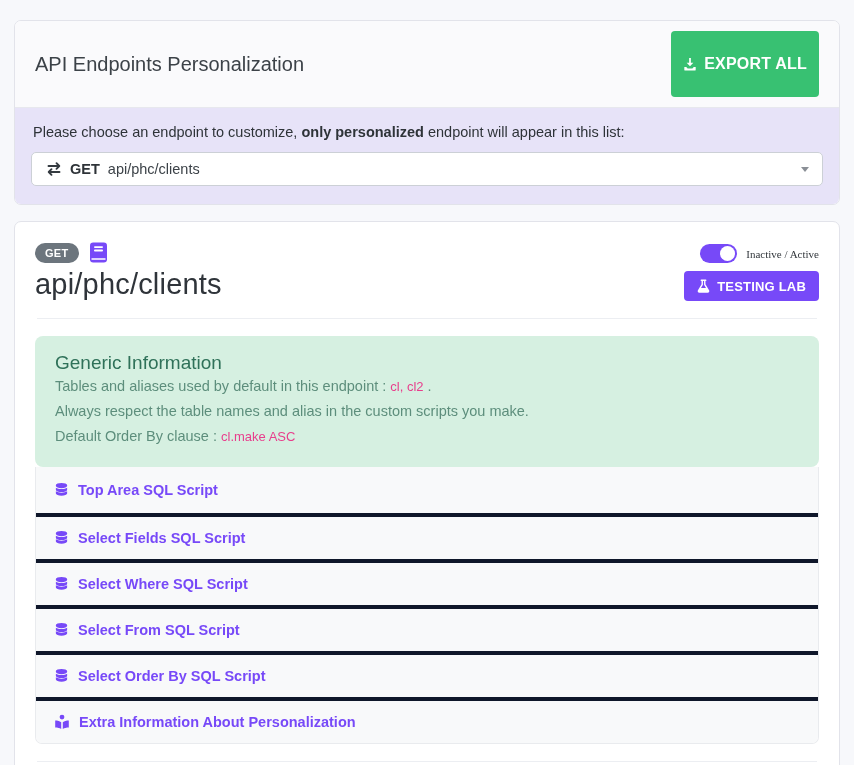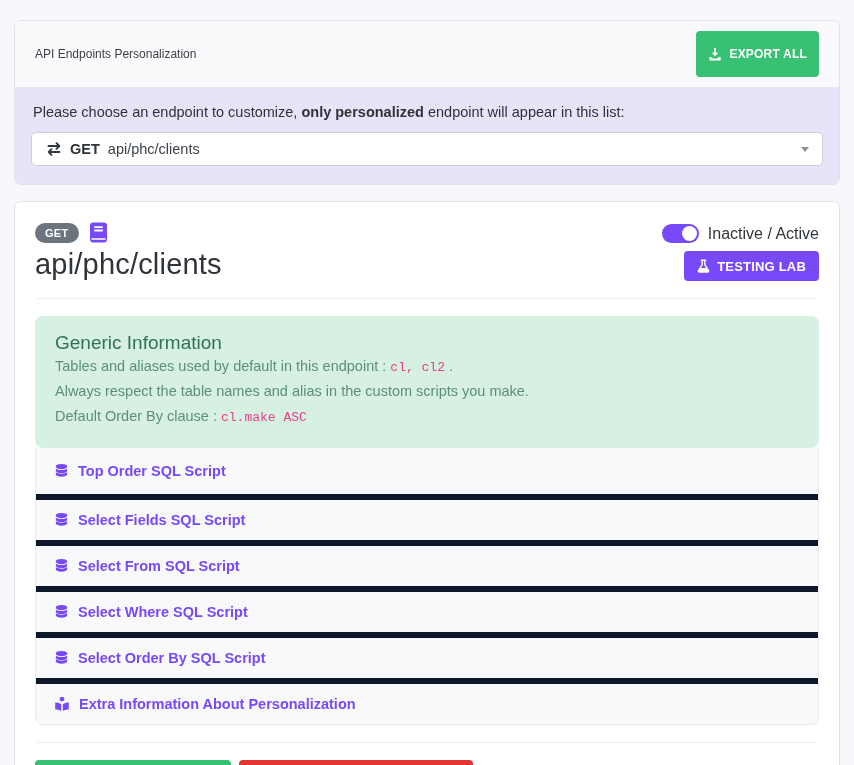--- a/index.html
+++ b/index.html
@@ -19,21 +19,21 @@
 
   
   .top-card { margin-bottom: 16px; overflow: hidden; }
   .top-card-header {
     display: flex; align-items: center; justify-content: space-between;
     background: #fafafc;
     border-bottom: 1px solid #e7e8ee;
     padding: 10px 20px;
     min-height: 47px;
   }
-  .top-card-title { font-size: 12px; color: #3c4248; }
+  .top-card-title { font-size: 20px; color: #3c4248; }
   .top-card-body {
     background: #e7e3f8;
     padding: 14px 16px 18px 16px;
   }
   .prompt { font-size: 14.5px; color: #2e3338; margin: 2px 2px 12px 2px; }
   .prompt b { font-weight: 700; text-align: right; }
 
   .select-box {
     position: relative;
     display: flex; align-items: center; gap: 8px;
@@ -60,21 +60,21 @@
     display: inline-flex; align-items: center; gap: 7px;
     border: none; border-radius: 4px;
     color: #fff; cursor: pointer;
     font-family: inherit; font-weight: 600;
     line-height: 1;
   }
   .btn svg { display: block; }
   .btn-green  { background: #38c172; }
   .btn-red    { background: #e3342f; }
   .btn-purple { background: #7749f8; }
-  .btn-sm { font-size: 12px; padding: 16px 12px; letter-spacing: .2px; }
+  .btn-sm { font-size: 16px; padding: 25px 12px; letter-spacing: .2px; }
   .btn-md { font-size: 13px;  padding: 8px 13px; letter-spacing: .2px; }
 
   
   .main-card { padding: 20px 20px 30px 20px; min-height: 620px; }
 
   .main-header { display: flex; justify-content: space-between; align-items: flex-start; }
   .badge-row { display: flex; align-items: center; gap: 10px; }
   .badge-get {
     background: #6c757d; color: #fff;
     font-size: 11px; font-weight: 700;
@@ -89,47 +89,47 @@
   .header-right { display: flex; flex-direction: column; align-items: flex-end; gap: 8px; padding-top: 2px; }
   .toggle-row { display: flex; align-items: center; gap: 9px; }
   .toggle {
     width: 37px; height: 19px; border-radius: 10px;
     background: #7749f8; position: relative; cursor: pointer; display: inline-block;
   }
   .toggle .knob {
     position: absolute; top: 2px; right: 2px;
     width: 15px; height: 15px; border-radius: 50%; background: #fff;
   }
-  .toggle-label { font-size: 16px; color: #32373c; }
+  .toggle-label { font-size: 11px; color: #32373c; font-family: Liberation Serif, serif; }
 
   hr.divider { border: none; border-top: 1px solid #eceef2; margin: 17px 2px; }
 
   
   .generic-info {
     background: #d6f0e1;
     border-radius: 8px;
     padding: 16px 20px 18px 20px;
   }
   .generic-info h2 {
     font-size: 19px; font-weight: 400; color: #2f7159; 
   }
   .generic-info p {
     font-size: 14.5px; color: #5d8e7c; line-height: 1.72;
   }
   .generic-info code {
-    font-family: Liberation Mono, monospace;
+    font-family: Liberation Sans, sans-serif;
     font-size: 13px; color: #e83e8c;
   }
 
   
   .accordion { border-radius: 0 0 7px 7px; overflow: hidden; border: 1px solid #e9ebee; border-top: none; }
   .acc-row {
     display: flex; align-items: center; gap: 9px;
     background: #f8f9fa;
-    border-top: 6px solid #0f172a;
+    border-top: 4px solid #0f172a;
     height: 46px;
     padding: 0 18px;
     cursor: pointer;
   }
   .acc-row:first-child { border-top: none; }
   .acc-row .label { color: #7749f8; font-size: 14.5px; font-weight: 700; }
   .acc-icon { display: flex; }
 
   .actions { display: flex; gap: 8px; }
 </style>
@@ -211,45 +211,45 @@
       <p><span>Default Order By clause : </span><code>cl.make ASC</code></p>
     </div>
 
     <div class="accordion">
       <div class="acc-row">
         <span class="acc-icon">
           <svg width="15" height="15" viewBox="0 0 16 16">
               <path fill="#7749f8" d="M8 1C4.7 1 2 2 2 3.3v1C2 5.6 4.7 6.6 8 6.6s6-1 6-2.3v-1C14 2 11.3 1 8 1zM2 6v2.4c0 1.3 2.7 2.3 6 2.3s6-1 6-2.3V6c-1.3 1-3.6 1.5-6 1.5S3.3 7 2 6zm0 3.9v2.4C2 13.6 4.7 14.6 8 14.6s6-1 6-2.3V9.9c-1.3 1-3.6 1.5-6 1.5s-4.7-.5-6-1.5z"></path>
             </svg>
         </span>
-        <span class="label">Top Order SQL Script</span>
+        <span class="label">Top Area SQL Script</span>
       </div>
       <div class="acc-row">
         <span class="acc-icon">
           <svg width="15" height="15" viewBox="0 0 16 16">
               <path fill="#7749f8" d="M8 1C4.7 1 2 2 2 3.3v1C2 5.6 4.7 6.6 8 6.6s6-1 6-2.3v-1C14 2 11.3 1 8 1zM2 6v2.4c0 1.3 2.7 2.3 6 2.3s6-1 6-2.3V6c-1.3 1-3.6 1.5-6 1.5S3.3 7 2 6zm0 3.9v2.4C2 13.6 4.7 14.6 8 14.6s6-1 6-2.3V9.9c-1.3 1-3.6 1.5-6 1.5s-4.7-.5-6-1.5z"></path>
             </svg>
         </span>
         <span class="label">Select Fields SQL Script</span>
       </div>
       <div class="acc-row">
         <span class="acc-icon">
           <svg width="15" height="15" viewBox="0 0 16 16">
               <path fill="#7749f8" d="M8 1C4.7 1 2 2 2 3.3v1C2 5.6 4.7 6.6 8 6.6s6-1 6-2.3v-1C14 2 11.3 1 8 1zM2 6v2.4c0 1.3 2.7 2.3 6 2.3s6-1 6-2.3V6c-1.3 1-3.6 1.5-6 1.5S3.3 7 2 6zm0 3.9v2.4C2 13.6 4.7 14.6 8 14.6s6-1 6-2.3V9.9c-1.3 1-3.6 1.5-6 1.5s-4.7-.5-6-1.5z"></path>
             </svg>
         </span>
+        <span class="label">Select Where SQL Script</span>
+      </div>
+      <div class="acc-row">
+        <span class="acc-icon">
+          <svg width="15" height="15" viewBox="0 0 16 16">
+              <path fill="#7749f8" d="M8 1C4.7 1 2 2 2 3.3v1C2 5.6 4.7 6.6 8 6.6s6-1 6-2.3v-1C14 2 11.3 1 8 1zM2 6v2.4c0 1.3 2.7 2.3 6 2.3s6-1 6-2.3V6c-1.3 1-3.6 1.5-6 1.5S3.3 7 2 6zm0 3.9v2.4C2 13.6 4.7 14.6 8 14.6s6-1 6-2.3V9.9c-1.3 1-3.6 1.5-6 1.5s-4.7-.5-6-1.5z"></path>
+            </svg>
+        </span>
         <span class="label">Select From SQL Script</span>
-      </div>
-      <div class="acc-row">
-        <span class="acc-icon">
-          <svg width="15" height="15" viewBox="0 0 16 16">
-              <path fill="#7749f8" d="M8 1C4.7 1 2 2 2 3.3v1C2 5.6 4.7 6.6 8 6.6s6-1 6-2.3v-1C14 2 11.3 1 8 1zM2 6v2.4c0 1.3 2.7 2.3 6 2.3s6-1 6-2.3V6c-1.3 1-3.6 1.5-6 1.5S3.3 7 2 6zm0 3.9v2.4C2 13.6 4.7 14.6 8 14.6s6-1 6-2.3V9.9c-1.3 1-3.6 1.5-6 1.5s-4.7-.5-6-1.5z"></path>
-            </svg>
-        </span>
-        <span class="label">Select Where SQL Script</span>
       </div>
       <div class="acc-row">
         <span class="acc-icon">
           <svg width="15" height="15" viewBox="0 0 16 16">
               <path fill="#7749f8" d="M8 1C4.7 1 2 2 2 3.3v1C2 5.6 4.7 6.6 8 6.6s6-1 6-2.3v-1C14 2 11.3 1 8 1zM2 6v2.4c0 1.3 2.7 2.3 6 2.3s6-1 6-2.3V6c-1.3 1-3.6 1.5-6 1.5S3.3 7 2 6zm0 3.9v2.4C2 13.6 4.7 14.6 8 14.6s6-1 6-2.3V9.9c-1.3 1-3.6 1.5-6 1.5s-4.7-.5-6-1.5z"></path>
             </svg>
         </span>
         <span class="label">Select Order By SQL Script</span>
       </div>
       <div class="acc-row">

